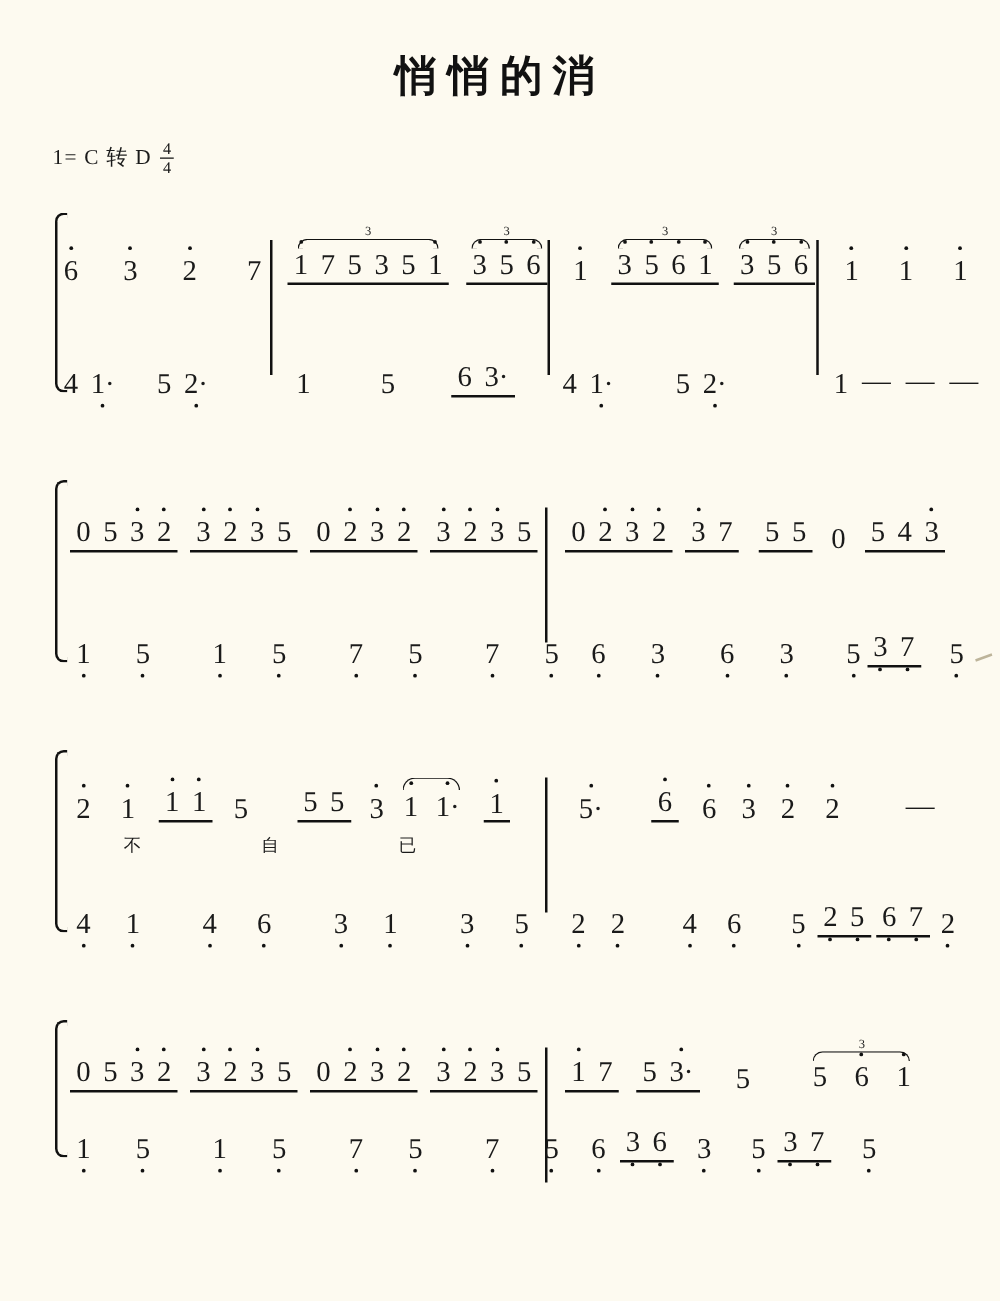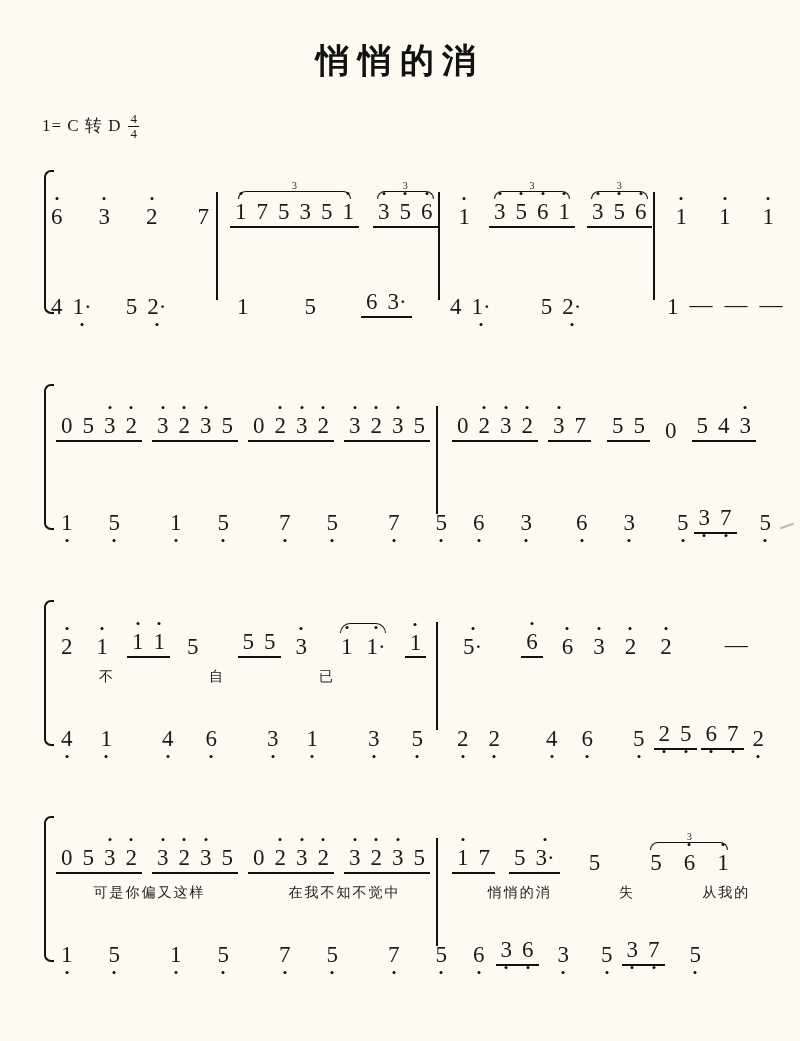--- a/index.html
+++ b/index.html
@@ -432,21 +432,21 @@
           <span class="grp beam1" style="margin-left:14px;">
             <span class="note dot-up">1</span>
             <span class="note dot-up">1</span>
           </span>
           <span class="note" style="margin-left:12px;">5</span>
           <span class="grp beam1" style="margin-left:34px;">
             <span class="note">5</span>
             <span class="note">5</span>
           </span>
           <span class="note dot-up" style="margin-left:10px;">3</span>
-          <span class="slur" style="margin-left:24px;">
+          <span class="slur" style="margin-left:6px;">
             <span class="note dot-up">1</span>
             <span class="note dot-up">1<span class="dotted-note"></span></span>
           </span>
           <span class="note dot-up under1" style="margin-left:14px;">1</span>
         </div>
         <div class="measure" style="flex:0 0 330px;">
           <span class="sep"></span>
           <span class="note dot-up" style="margin-left:22px;">5<span class="dotted-note"></span></span>
           <span class="grp beam1" style="margin-left:34px;">
             <span class="note dot-up">6</span>
@@ -547,31 +547,20 @@
             <span class="grp">
               <span class="note">5</span>
               <span class="note dot-up" style="margin-left:12px;">6</span>
               <span class="note dot-up" style="margin-left:12px;">1</span>
             </span>
           </span>
         </div>
       </div>
     </div>
 
-    <div class="lyrics">
-      <div class="lm" style="flex:0 0 390px;">
-        <span>可是你偏又这样</span>
-        <span>在我不知不觉中</span>
-      </div>
-      <div class="lm" style="flex:0 0 330px;">
-        <span>悄悄的消</span>
-        <span>失</span>
-        <span>从我的</span>
-      </div>
-    </div>
 
     <div class="bass-row">
       <div class="measures">
         <div class="measure" style="flex:0 0 390px;">
           <span class="note dot-dn" style="margin-left:10px;">1</span>
           <span class="note dot-dn" style="margin-left:26px;">5</span>
           <span class="note dot-dn" style="margin-left:40px;">1</span>
           <span class="note dot-dn" style="margin-left:26px;">5</span>
           <span class="note dot-dn" style="margin-left:40px;">7</span>
           <span class="note dot-dn" style="margin-left:26px;">5</span>

